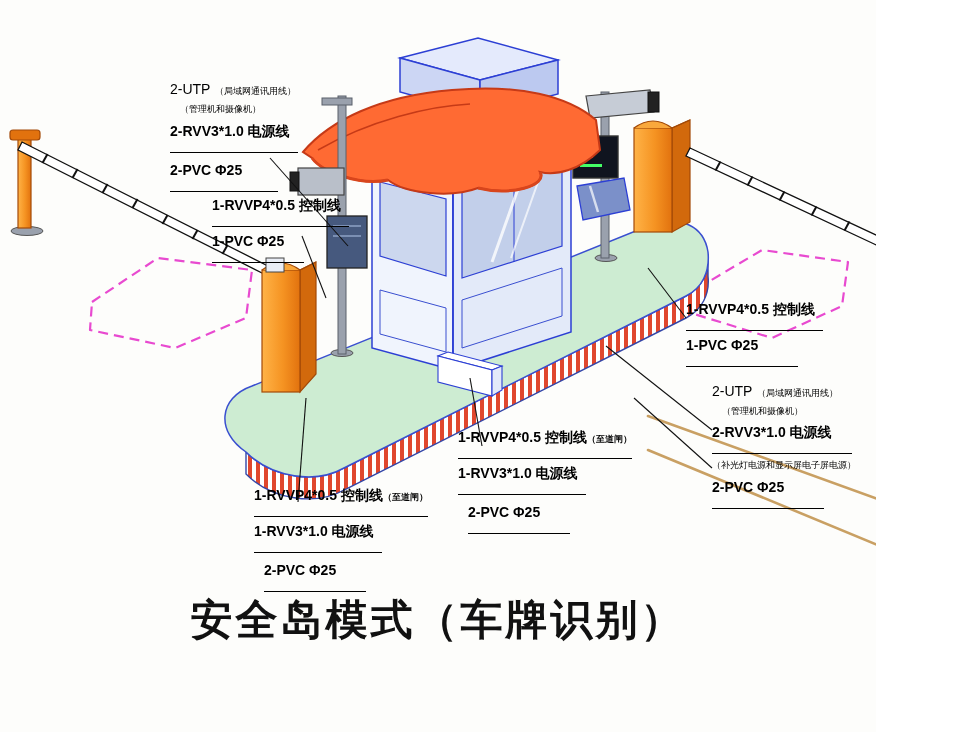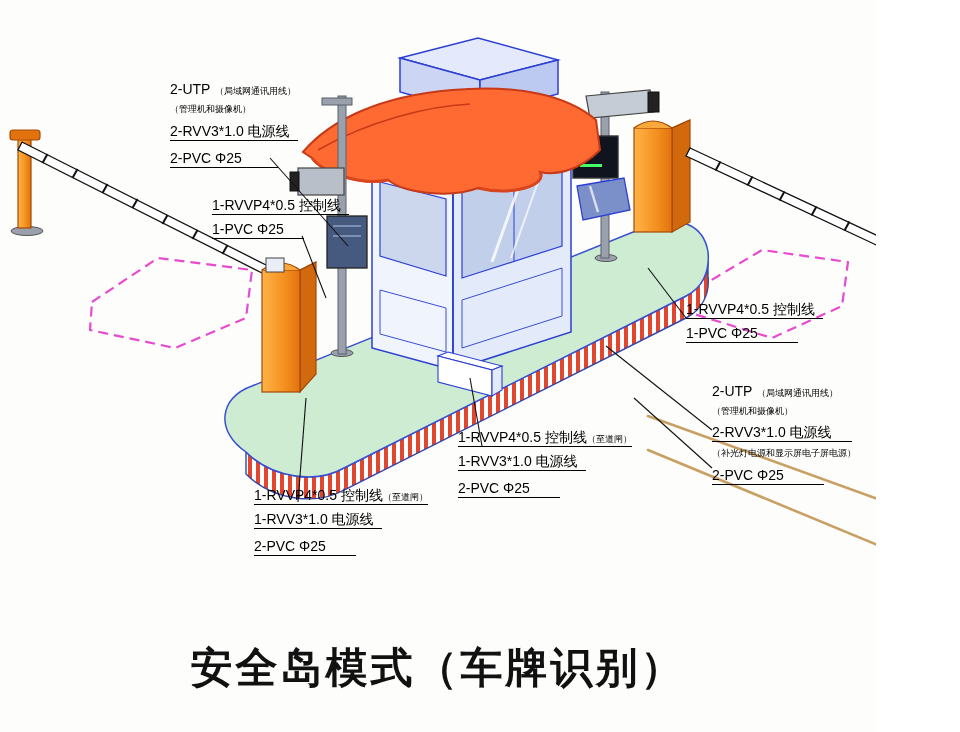--- a/index.html
+++ b/index.html
@@ -5,27 +5,27 @@
   html,body{margin:0;padding:0;background:#ffffff;}
   #canvas{
     position:relative;width:876px;height:732px;background:#fdfdfb;overflow:hidden;
     font-family:"Liberation Sans","DejaVu Sans",sans-serif;color:#000;
   }
   #diagram-svg{position:absolute;left:0;top:0;}
   .lbl{position:absolute;line-height:1.15;}
   .lbl .row{white-space:nowrap;}
   .main{font-size:14px;}
   .note{font-size:9px;}
-  .u{border-bottom:1.4px solid #000;padding-bottom:1px;display:inline-block;}
+  .u{border-bottom:1.4px solid #000;padding-bottom:13px;display:inline-block;font-weight:bold;}
   .mt4{margin-top:4px;} .mt5{margin-top:5px;} .mt6{margin-top:6px;} .mt8{margin-top:8px;}
   .pr8{padding-right:8px;} .pr20{padding-right:20px;} .pr30{padding-right:30px;}
   .pr36{padding-right:36px;} .pr40{padding-right:40px;}
-  .indent{}
+  .indent{margin-left:10px;}
   #title{
-    position:absolute;left:0;right:0;top:640px;text-align:center;
+    position:absolute;left:0;right:0;top:592px;text-align:center;
     font-size:42px;font-weight:600;letter-spacing:3px;color:#111;
   }
 </style>
 </head>
 <body>
 
 <div id="canvas">
 
   <svg id="diagram-svg" width="960" height="732" viewBox="0 0 960 732">
     <defs>

